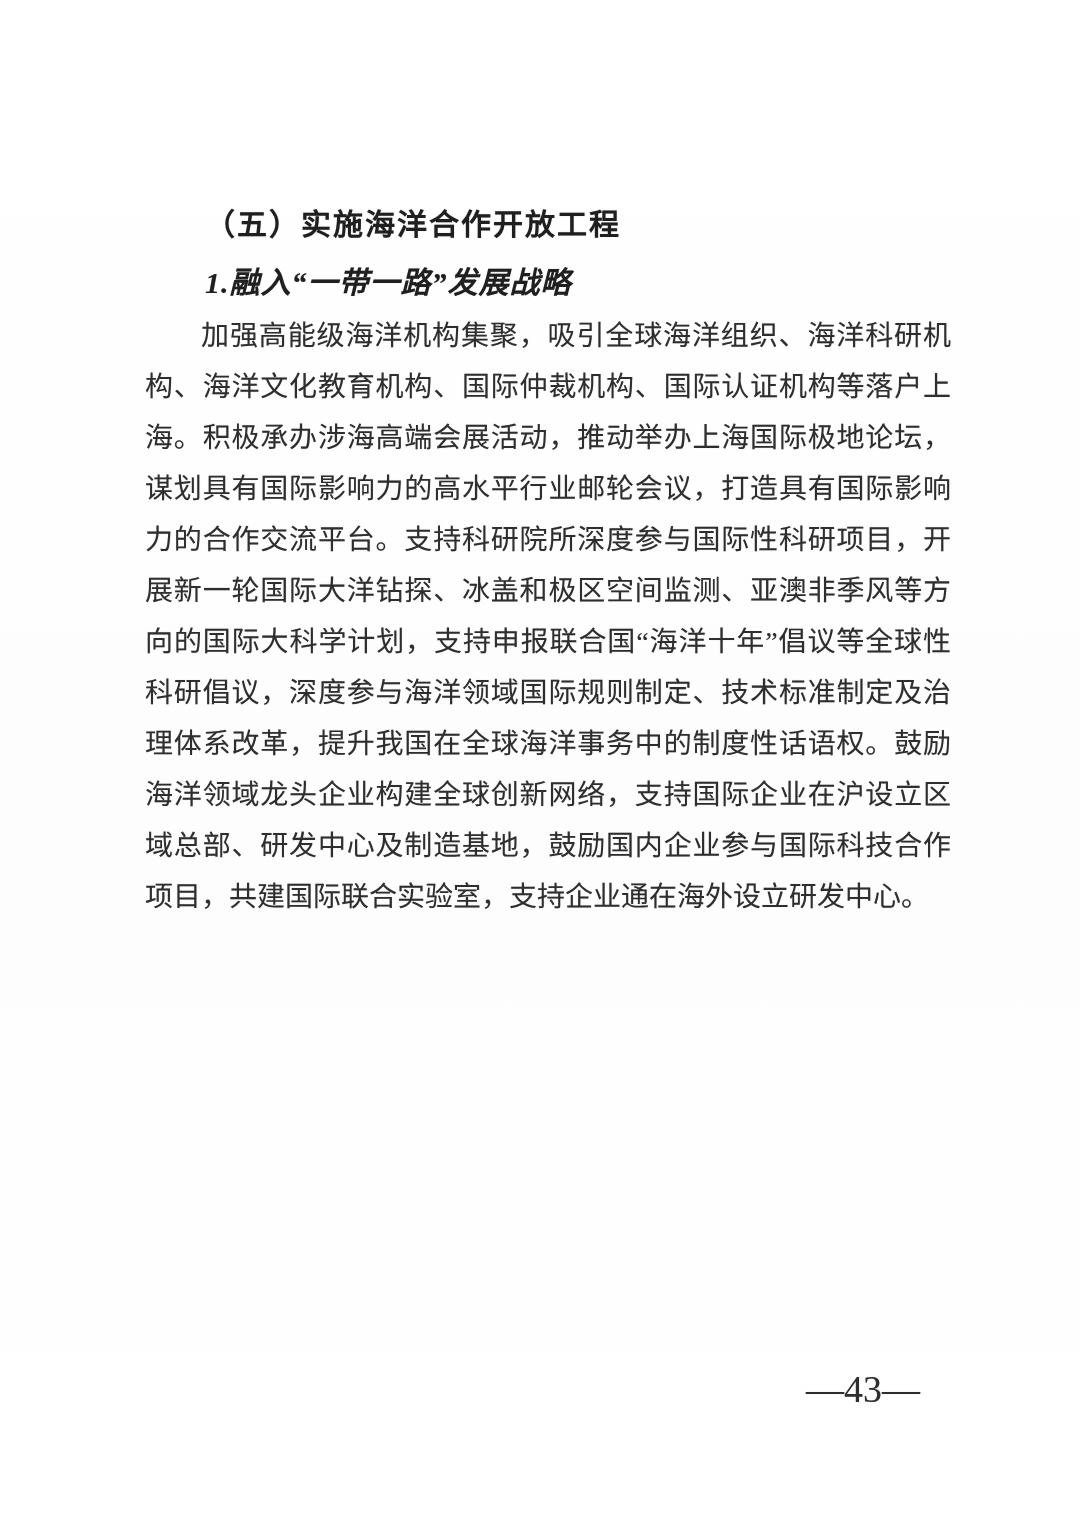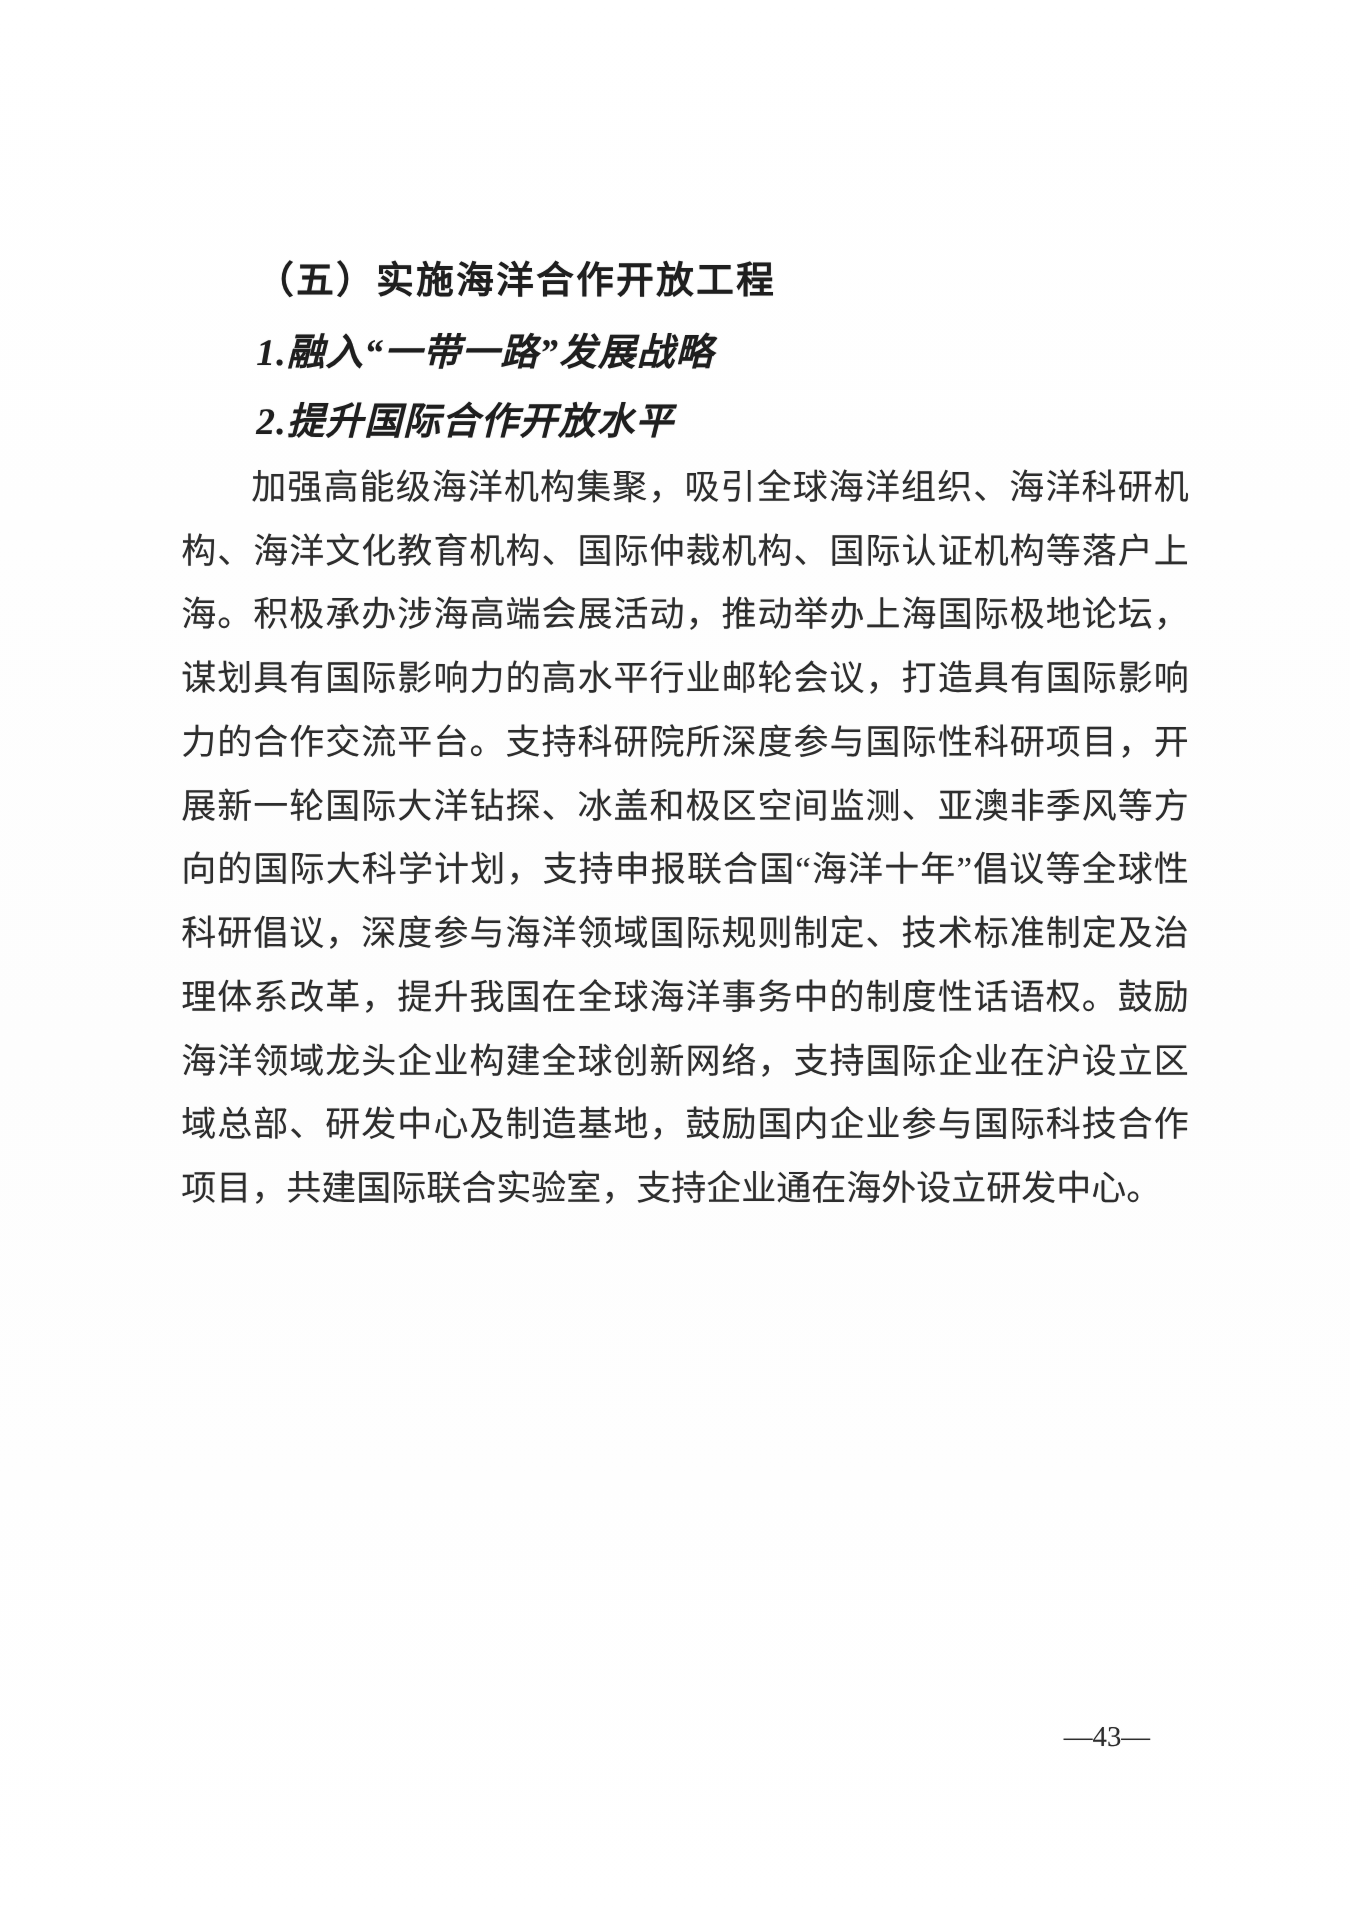--- a/index.html
+++ b/index.html
@@ -54,37 +54,36 @@
     text-indent: 2em;
     color: #2e2e2e;
     text-shadow: 0 0 1px rgba(0,0,0,0.22);
   }
   .body-para.p1 { margin-top: 6px; }
   .body-para.p2 { margin-top: 2px; }
   .footer {
     position: absolute;
     top: 1364px;
     right: 160px;
-    font-size: 23px;
+    font-size: 38px;
     line-height: 51px;
     color: #2e2e2e;
     text-shadow: 0 0 1px rgba(0,0,0,0.22);
   }
 </style>
 </head>
 <body>
 
 <div class="page">
   <div class="content">
     <h2 class="section-heading">（五）实施海洋合作开放工程</h2>
 
     <h3 class="sub-heading first">1.融入“一带一路”发展战略</h3>
 
 
-    <h3 class="sub-heading second">2.提升国际合作开放水平</h3>
 
     <p class="body-para p2">加强高能级海洋机构集聚，吸引全球海洋组织、海洋科研机构、海洋文化教育机构、国际仲裁机构、国际认证机构等落户上海。积极承办涉海高端会展活动，推动举办上海国际极地论坛，谋划具有国际影响力的高水平行业邮轮会议，打造具有国际影响力的合作交流平台。支持科研院所深度参与国际性科研项目，开展新一轮国际大洋钻探、冰盖和极区空间监测、亚澳非季风等方向的国际大科学计划，支持申报联合国“海洋十年”倡议等全球性科研倡议，深度参与海洋领域国际规则制定、技术标准制定及治理体系改革，提升我国在全球海洋事务中的制度性话语权。鼓励海洋领域龙头企业构建全球创新网络，支持国际企业在沪设立区域总部、研发中心及制造基地，鼓励国内企业参与国际科技合作项目，共建国际联合实验室，支持企业通在海外设立研发中心。</p>
   </div>
 
   <div class="footer">
     <span>—43—</span>
   </div>
 </div>
 
 </body></html>

